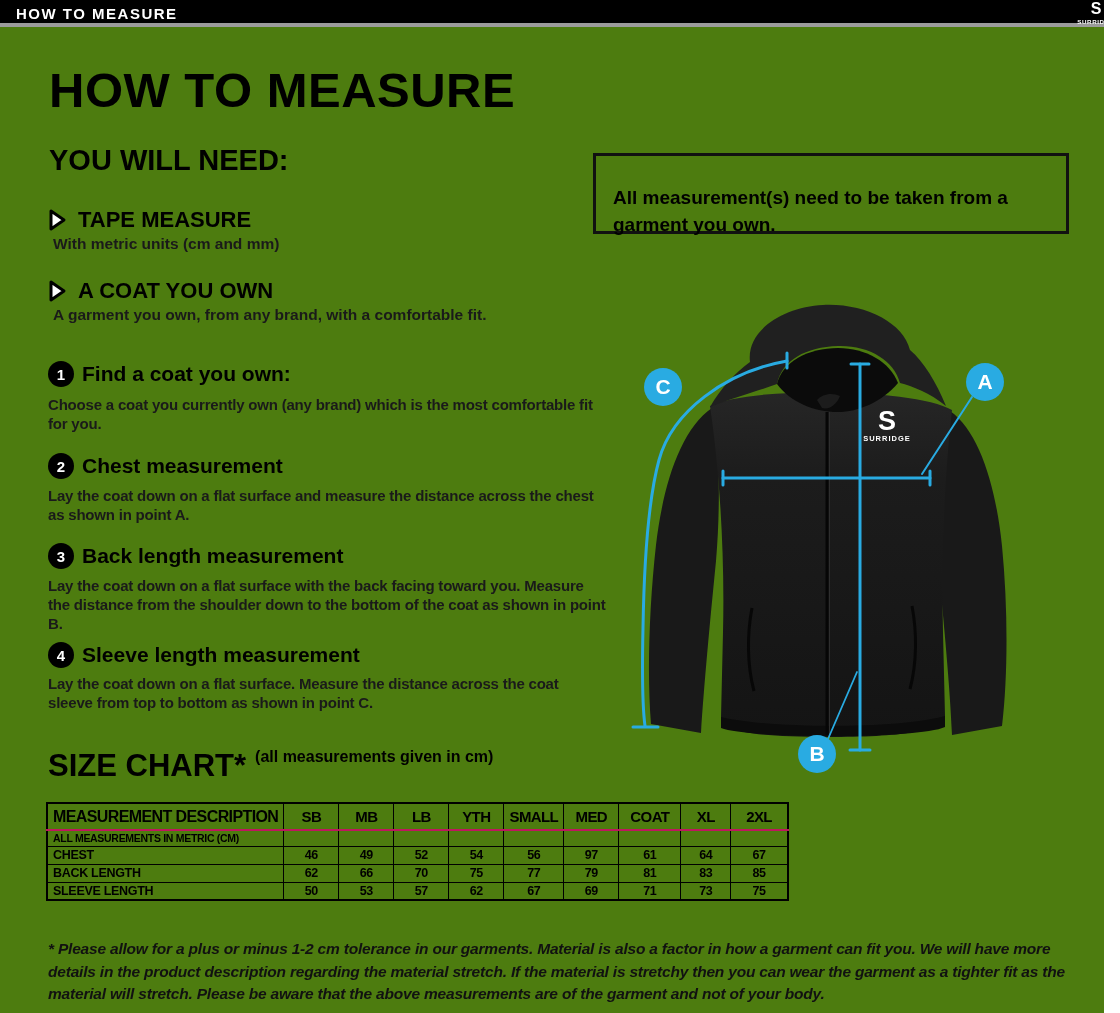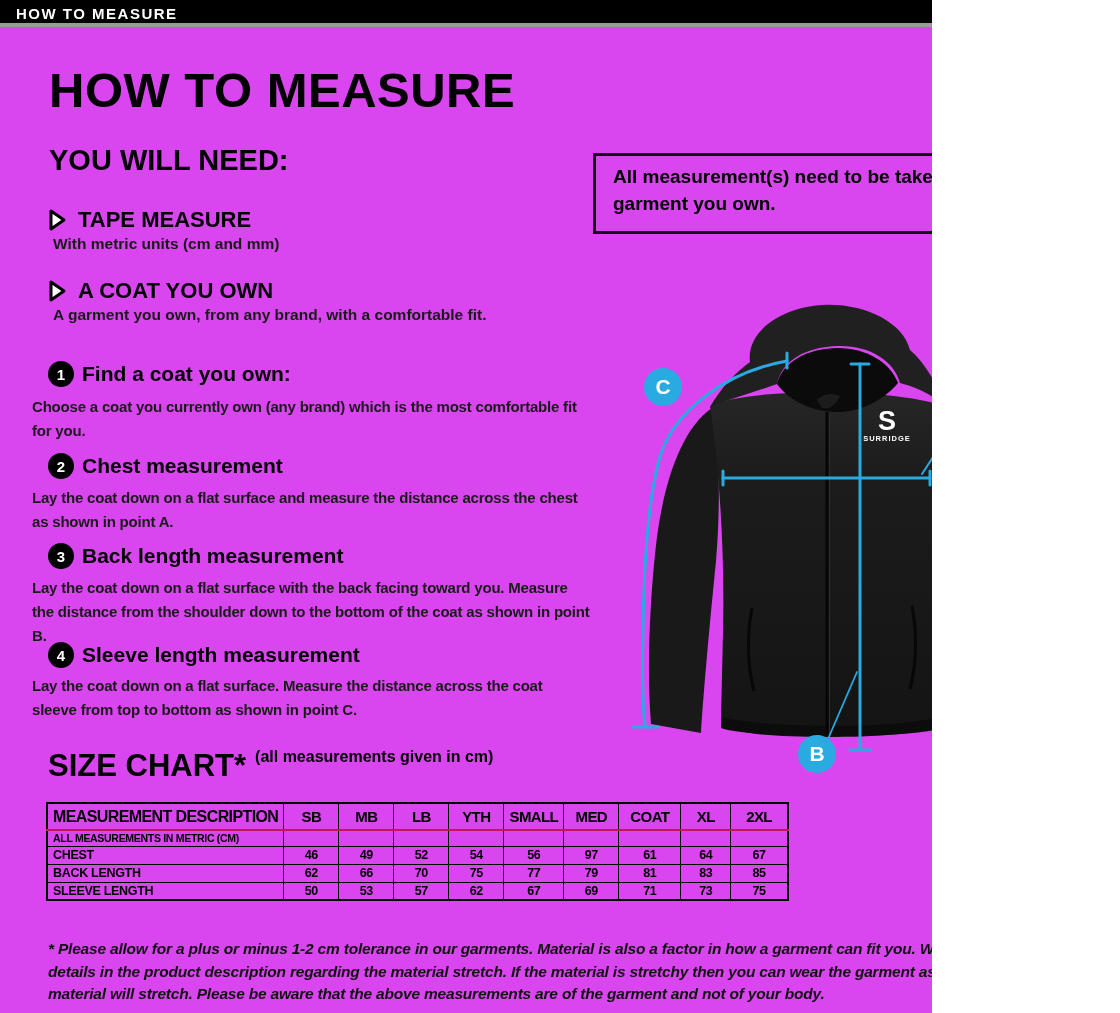--- a/index.html
+++ b/index.html
@@ -1,17 +1,17 @@
 <!DOCTYPE html>
 <html><head>
 <meta charset="utf-8">
 <style>
   * { margin:0; padding:0; box-sizing:border-box; }
   body { background:#ffffff; font-family:"Liberation Sans", sans-serif; }
-  .page { position:relative; width:932px; height:1013px; background:#d946ef; overflow:hidden; }
+  .page { position:relative; width:1104px; height:1013px; background:#4d7c0f; overflow:hidden; }
 
   
   .topbar { position:absolute; left:0; top:0; width:1120px; height:27px; background:#000;
             border-bottom:4px solid #9b9b9b; }
   .topbar-title { position:absolute; left:16px; top:5px; color:#fff; font-size:15px;
             font-weight:800; letter-spacing:1.5px; }
   .topbar-logo { position:absolute; right:4px; top:0; width:60px; height:27px; }
 
   
   .page-title { position:absolute; left:49px; top:62px; font-size:49px; font-weight:800;
@@ -20,26 +20,26 @@
 
   .need-item-label { position:absolute; font-size:22px; font-weight:800; color:#000; }
   .need-item-desc  { position:absolute; font-size:15.5px; font-weight:700; color:#1a1a1a; }
   .tri-icon { position:absolute; }
 
   
   .step-title-row { position:absolute; left:48px; display:flex; align-items:center; gap:8px; }
   .step-num { width:26px; height:26px; border-radius:50%; background:#000; color:#fff;
             font-size:15px; font-weight:800; display:flex; align-items:center; justify-content:center; flex:0 0 26px; }
   .step-title { font-size:21px; font-weight:800; color:#000; }
-  .step-desc { position:absolute; left:32px; width:558px; font-size:15px; font-weight:700;
-            color:#1a1a1a; line-height:24px; letter-spacing:-0.2px; }
+  .step-desc { position:absolute; left:48px; width:558px; font-size:15px; font-weight:700;
+            color:#1a1a1a; line-height:19px; letter-spacing:-0.2px; }
 
   
   .callout { position:absolute; left:593px; top:153px; width:476px; height:81px;
-            border:3px solid #111; padding:7px 17px; font-size:19px; font-weight:800;
+            border:3px solid #111; padding:28px 17px; font-size:19px; font-weight:800;
             color:#000; line-height:27px; }
 
   
   .diagram { position:absolute; left:600px; top:290px; width:520px; height:512px; }
 
   
   .sizechart-head { position:absolute; left:48px; top:748px; display:flex; align-items:flex-start; gap:9px; }
   .sizechart-title { font-size:31px; font-weight:800; color:#000; }
   .sizechart-sub { font-size:16px; font-weight:700; color:#000; }
 

